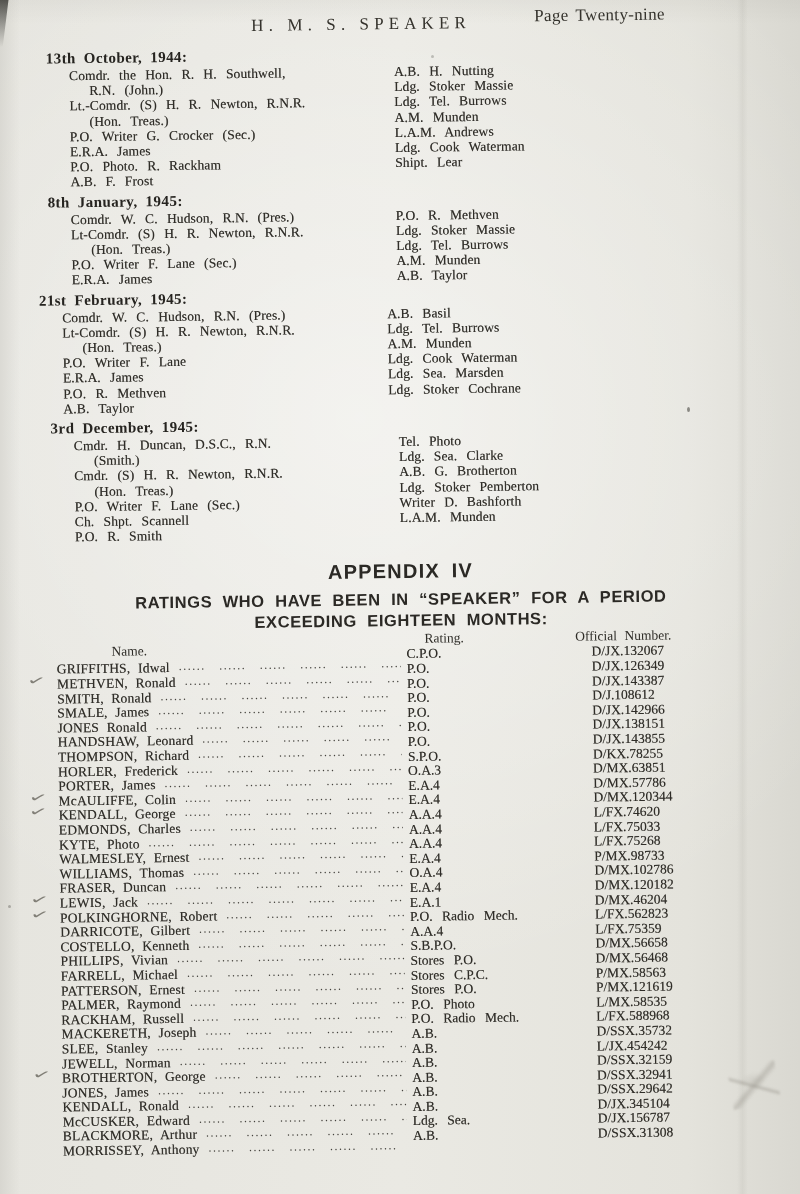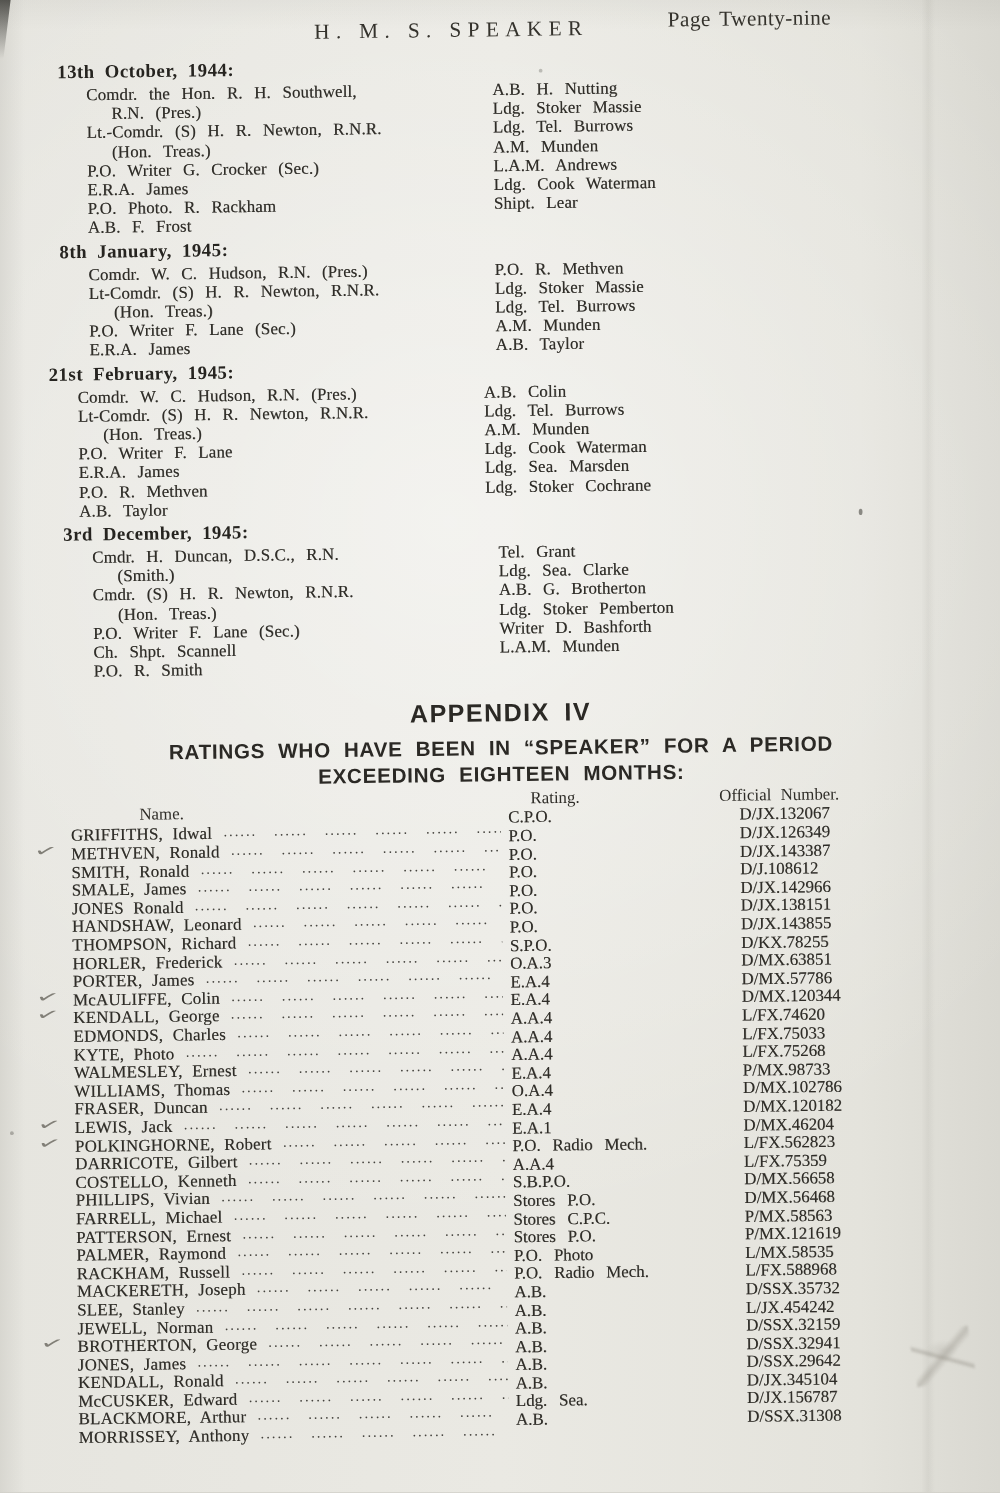--- a/index.html
+++ b/index.html
@@ -96,21 +96,21 @@
 
     <section class="meetings">
 
         <div class="meeting">
           <h3 class="mdate">13th October, 1944:</h3>
           <div class="mcols">
             <div class="mleft">
 
                 <div class="mline"><span>Comdr. the Hon. R. H. Southwell,</span></div>
 
-                <div class="mline cont"><span>R.N. (Pres.)</span></div>
+                <div class="mline cont"><span>R.N. (John.)</span></div>
 
                 <div class="mline"><span>Lt.-Comdr. (S) H. R. Newton, R.N.R.</span></div>
 
                 <div class="mline cont"><span>(Hon. Treas.)</span></div>
 
                 <div class="mline"><span>P.O. Writer G. Crocker (Sec.)</span></div>
 
                 <div class="mline"><span>E.R.A. James</span></div>
 
                 <div class="mline"><span>P.O. Photo. R. Rackham</span></div>
@@ -180,21 +180,21 @@
                 <div class="mline"><span>P.O. Writer F. Lane</span></div>
 
                 <div class="mline"><span>E.R.A. James</span></div>
 
                 <div class="mline"><span>P.O. R. Methven</span></div>
 
                 <div class="mline"><span>A.B. Taylor</span></div>
               </div>
             <div class="mright">
 
-                <div class="mline"><span>A.B. Colin</span></div>
+                <div class="mline"><span>A.B. Basil</span></div>
 
                 <div class="mline"><span>Ldg. Tel. Burrows</span></div>
 
                 <div class="mline"><span>A.M. Munden</span></div>
 
                 <div class="mline"><span>Ldg. Cook Waterman</span></div>
 
                 <div class="mline"><span>Ldg. Sea. Marsden</span></div>
 
                 <div class="mline"><span>Ldg. Stoker Cochrane</span></div>
@@ -216,21 +216,21 @@
                 <div class="mline cont"><span>(Hon. Treas.)</span></div>
 
                 <div class="mline"><span>P.O. Writer F. Lane (Sec.)</span></div>
 
                 <div class="mline"><span>Ch. Shpt. Scannell</span></div>
 
                 <div class="mline"><span>P.O. R. Smith</span></div>
               </div>
             <div class="mright">
 
-                <div class="mline"><span>Tel. Grant</span></div>
+                <div class="mline"><span>Tel. Photo</span></div>
 
                 <div class="mline"><span>Ldg. Sea. Clarke</span></div>
 
                 <div class="mline"><span>A.B. G. Brotherton</span></div>
 
                 <div class="mline"><span>Ldg. Stoker Pemberton</span></div>
 
                 <div class="mline"><span>Writer D. Bashforth</span></div>
 
                 <div class="mline"><span>L.A.M. Munden</span></div>

